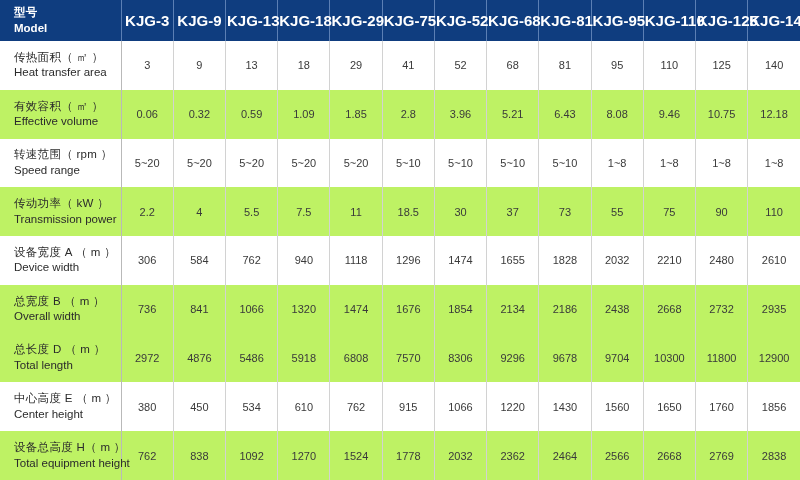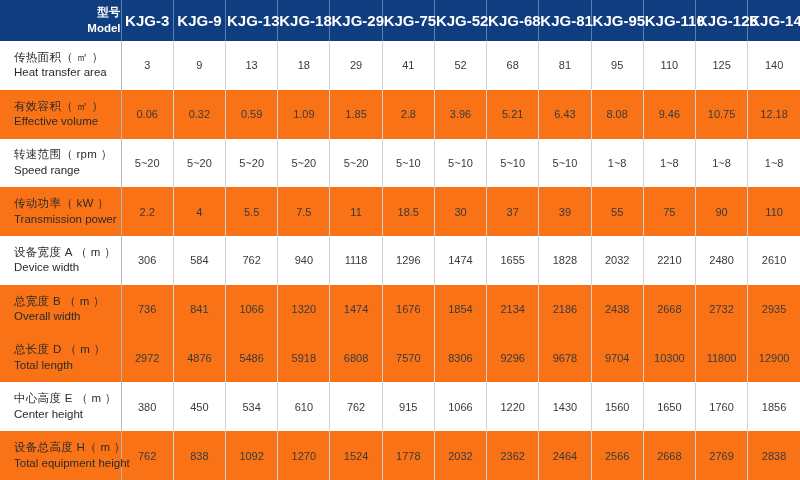--- a/index.html
+++ b/index.html
@@ -24,21 +24,21 @@
   #spec-table col.label-col { width: 121px; }
   #spec-table col.data-col  { width: 52.2px; }
 
   thead tr.header-row {
     background: #0f3d7f;
     height: 41px;
   }
   th.model-header {
     background: #0f3d7f;
     color: #ffffff;
-    text-align: right;
+    text-align: left;
     padding: 4px 0 4px 14px;
     font-size: 11.5px;
     font-weight: bold;
     line-height: 1.38;
     border-right: 1px solid #5b7fb4;
     vertical-align: middle;
   }
   th.model-header .cn { display: block; font-size: 11.5px; letter-spacing: .2px; }
   th.model-header .en { display: block; font-size: 11.5px; }
 
@@ -50,21 +50,21 @@
     text-align: center;
     vertical-align: middle;
     border-right: 1px solid #5b7fb4;
     padding: 1px;
     white-space: nowrap;
   }
   th.model-col.last { border-right: none; }
 
   tbody tr { height: 44.4px; }
   tbody tr.odd  { background: #ffffff; margin-top: 6px; }
-  tbody tr.even { background: #f97316; }
+  tbody tr.even { background: #bef264; }
 
   td.row-label {
     padding: 3px 0 3px 14px;
     border-right: 1px solid #b9b9b9;
     vertical-align: middle;
     line-height: 1.35;
     color: #2b2b2b;
   }
   td.row-label .cn {
     display: block;
@@ -194,21 +194,21 @@
           <span class="en">Transmission power</span>
         </td>
         <td class="data-cell">2.2</td>
         <td class="data-cell">4</td>
         <td class="data-cell">5.5</td>
         <td class="data-cell">7.5</td>
         <td class="data-cell">11</td>
         <td class="data-cell">18.5</td>
         <td class="data-cell">30</td>
         <td class="data-cell">37</td>
-        <td class="data-cell">39</td>
+        <td class="data-cell">73</td>
         <td class="data-cell">55</td>
         <td class="data-cell">75</td>
         <td class="data-cell">90</td>
         <td class="data-cell last">110</td>
       </tr>
       <tr class="odd">
         <td class="row-label">
           <span class="cn">设备宽度 A （ m ）</span>
           <span class="en">Device width</span>
         </td>

